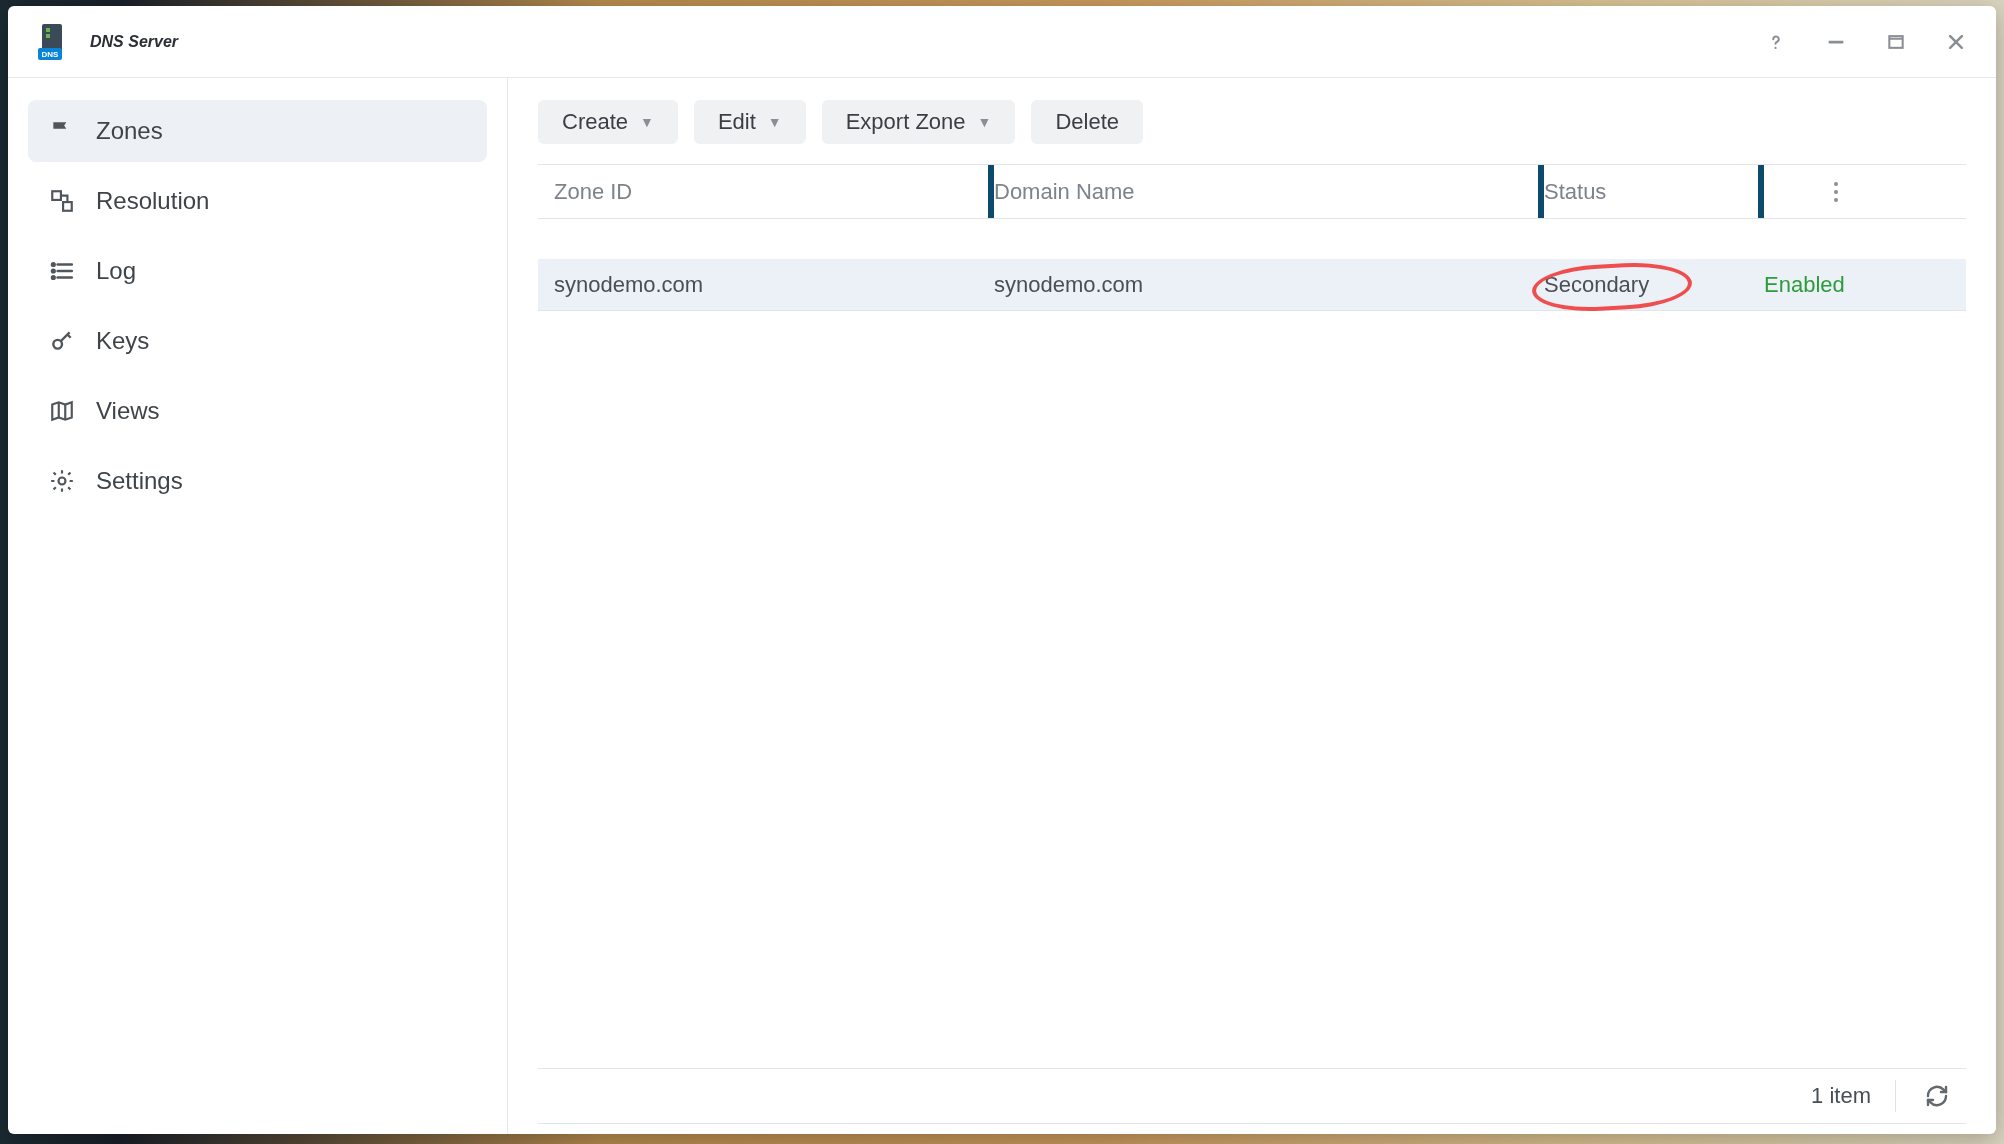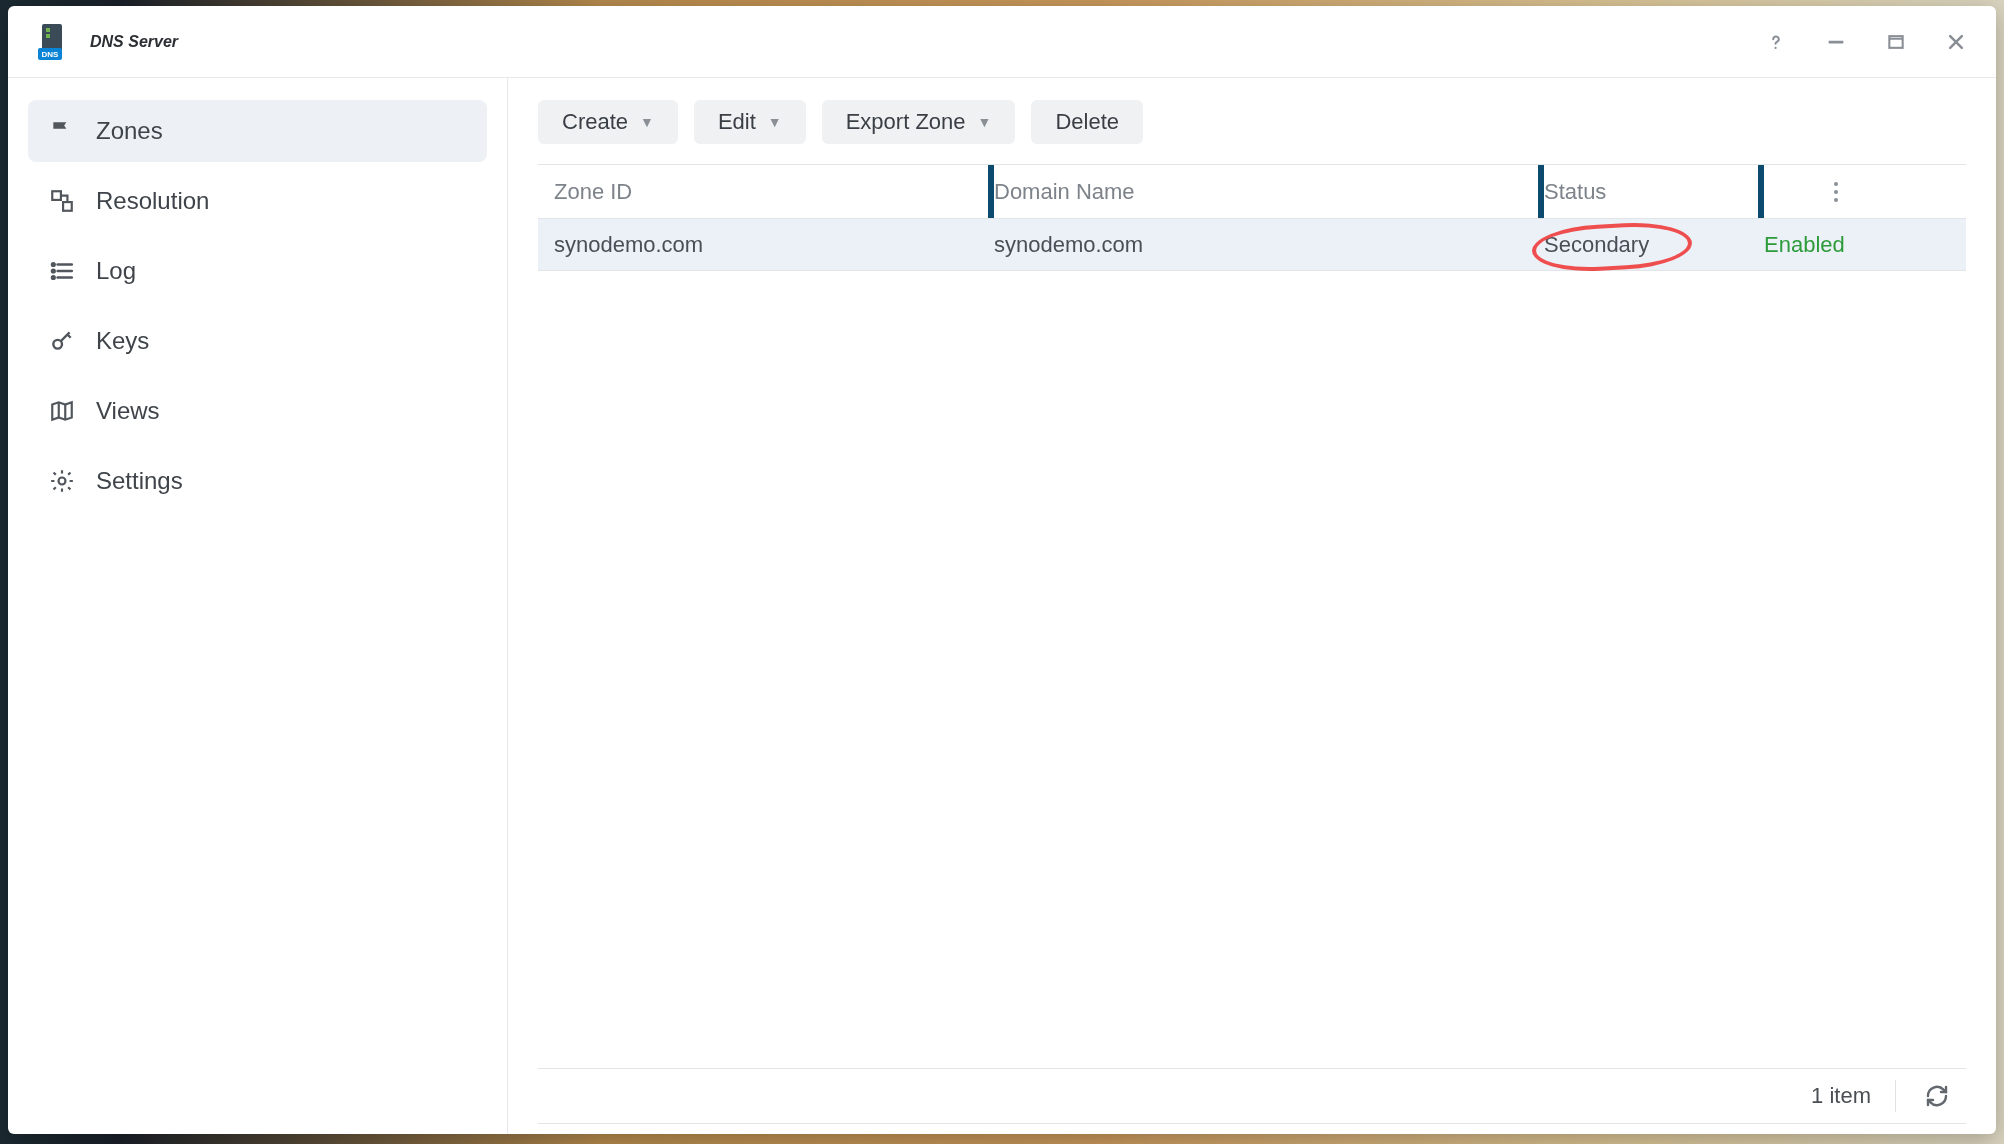--- a/index.html
+++ b/index.html
@@ -137,20 +137,21 @@
     border-bottom: 1px solid #e2e5e8;
   }
   .thead .th { padding-right:10px; border-right:6px solid #0c4a6e; height:100%; display:flex; align-items:center;}
   .thead .th:last-child, .thead .th.menu-col { border-right:none; justify-content:center;}
   .menu-col { color:#8a8f95; cursor:pointer;}
   .trow {
     height: 52px;
     font-size: 22px;
     color: #4a4f55;
     border-bottom: 1px solid #e2e5e8;
+    margin-top: 40px;
   }
   .trow.selected { background: #ecf1f8; }
   .status-enabled { color: #2d9b3a; }
   .type-cell { position: relative; }
   .annot-oval {
     position: absolute;
     left: -12px; top: -8px;
     width: 160px;
     height: 46px;
     border: 4px solid #ef4e4e;

